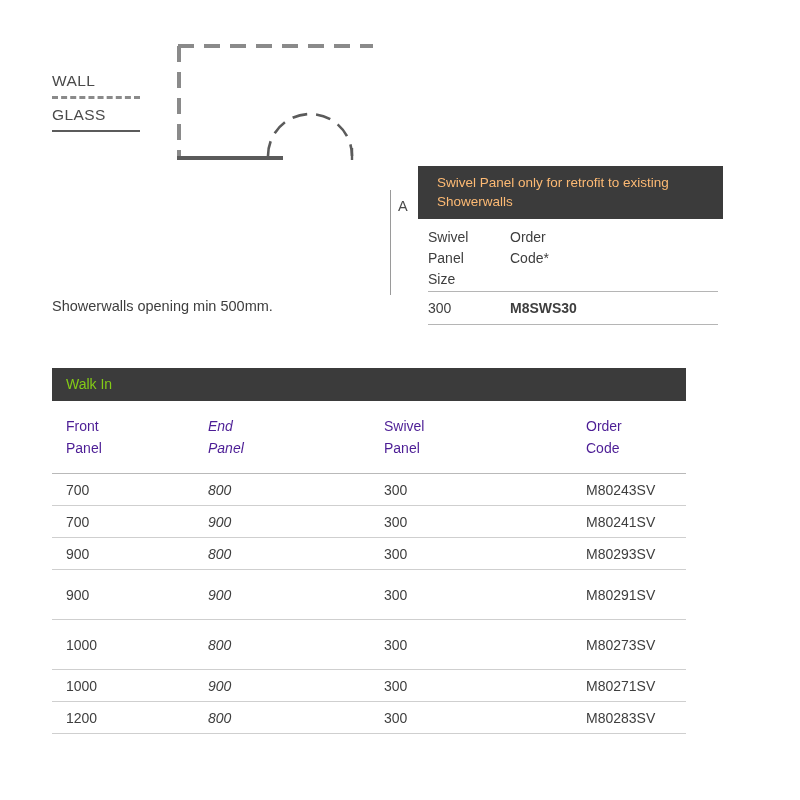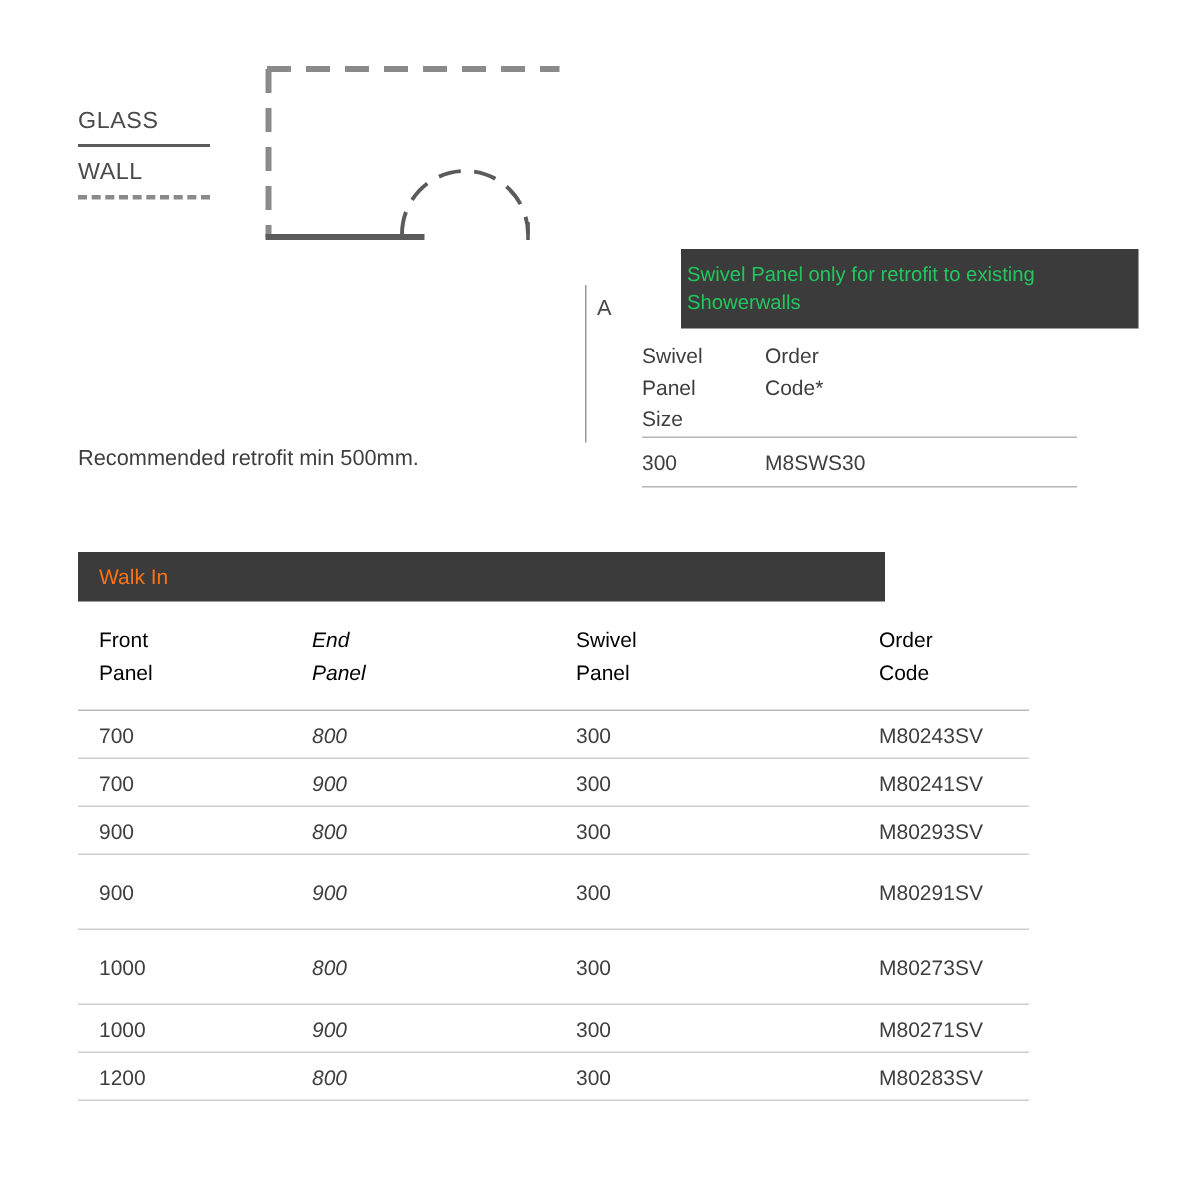--- a/index.html
+++ b/index.html
@@ -104,27 +104,26 @@
 
   
   .swivel-table {
     position: absolute;
     left: 418px;
     top: 166px;
     width: 305px;
   }
   .swivel-header {
     background: #3b3b3b;
-    color: #22c55e;
+    color: #fdba74;
     font-size: 13.5px;
     line-height: 19px;
-    padding: 7px 10px 8px 4px;
+    padding: 7px 10px 8px 19px;
     box-sizing: border-box;
     width: 305px;
-    margin-left: 36px;
   }
   .swivel-colhead {
     position: relative;
     font-size: 14px;
     line-height: 21px;
     color: #3e3e3e;
     padding: 8px 0 0 10px;
     height: 72px;
     box-sizing: border-box;
   }
@@ -144,43 +143,43 @@
     background: #b5b5b5;
     margin-left: 10px;
   }
   .swivel-row {
     position: relative;
     height: 32px;
     font-size: 14px;
     color: #3e3e3e;
   }
   .swivel-row .c1 { position: absolute; left: 10px; top: 8px; }
-  .swivel-row .c2 { position: absolute; left: 92px; top: 8px; }
+  .swivel-row .c2 { position: absolute; left: 92px; top: 8px; font-weight: bold; }
 
   
   .walkin {
     position: absolute;
     left: 52px;
     top: 368px;
     width: 634px;
   }
   .walkin-header {
     background: #3b3b3b;
-    color: #f97316;
+    color: #84cc16;
     font-size: 14px;
     padding: 8px 0 9px 14px;
     box-sizing: border-box;
-    width: 538px;
+    width: 634px;
   }
   .walkin-colhead {
     position: relative;
     height: 72px;
     font-size: 14px;
     line-height: 22px;
-    color: #000000;
+    color: #4c1d95;
   }
   .walkin-colhead .ch {
     position: absolute;
     top: 14px;
   }
   .walkin-rule {
     width: 634px;
     height: 1px;
     background: #b9b9b9;
   }
@@ -209,26 +208,26 @@
   .c-swiv  { left: 332px; }
   .c-code  { left: 534px; }
 </style>
 </head>
 <body>
 
 <div class="page">
 
   <div class="legend">
     <div class="legend-row">
+      <span class="legend-label">WALL</span>
+      <span class="legend-line-dashed"></span>
+    </div>
+    <div class="legend-row">
       <span class="legend-label">GLASS</span>
       <span class="legend-line-solid"></span>
-    </div>
-    <div class="legend-row">
-      <span class="legend-label">WALL</span>
-      <span class="legend-line-dashed"></span>
     </div>
   </div>
 
   <div class="diagram">
     <svg width="225" height="150" viewBox="0 0 225 150">
 
       <line x1="10" y1="16" x2="205" y2="16" stroke="#8a8a8a" stroke-width="4" stroke-dasharray="16 10"></line>
 
       <line x1="11" y1="16" x2="11" y2="128" stroke="#8a8a8a" stroke-width="4" stroke-dasharray="16 10"></line>
 
@@ -236,21 +235,21 @@
 
       <path d="M 100 126 A 42 42 0 0 1 184 126" fill="none" stroke="#5b5b5b" stroke-width="2.6" stroke-dasharray="15 9"></path>
 
       <line x1="184" y1="118" x2="184" y2="130" stroke="#5b5b5b" stroke-width="2.4"></line>
     </svg>
     <div class="diagram-caption">A</div>
   </div>
 
 
   <div class="notes">
-    <div>Recommended retrofit min 500mm.</div>
+    <div>Showerwalls opening min 500mm.</div>
   </div>
 
   <div class="v-divider"></div>
 
   <div class="swivel-table">
     <div class="swivel-header">Swivel Panel only for retrofit to existing Showerwalls</div>
     <div class="swivel-colhead">
       <div class="col1">
         <div>Swivel</div>
         <div>Panel</div>

